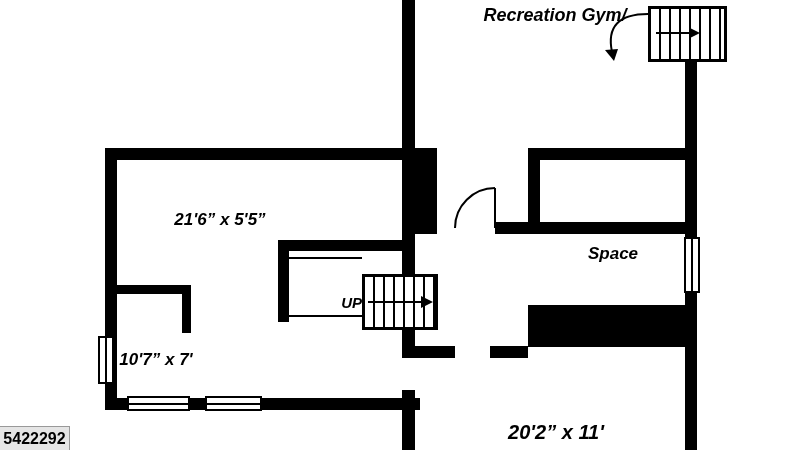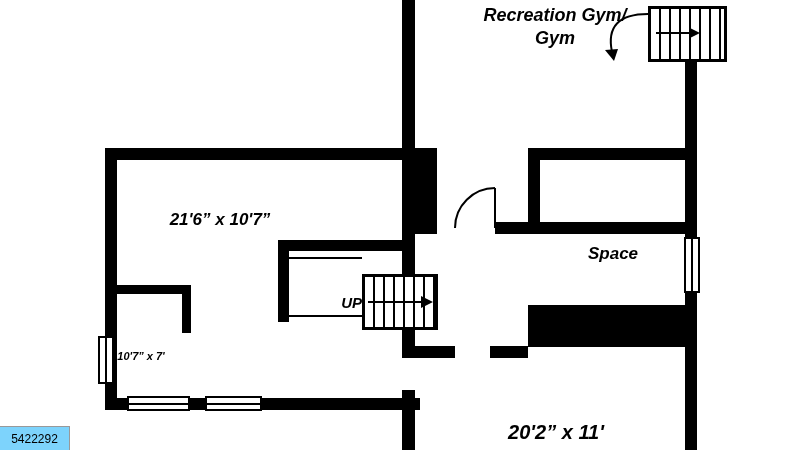--- a/index.html
+++ b/index.html
@@ -23,22 +23,22 @@
   }
   .window.h .pane { position:absolute; left:0; right:0; top:50%; height:2px; margin-top:-1px; background:#000000; }
   .window.v .pane { position:absolute; top:0; bottom:0; left:50%; width:2px; margin-left:-1px; background:#000000; }
   .overlay { position:absolute; left:0; top:0; z-index:4; pointer-events:none; }
   .label {
     position:absolute; color:#000000; font-weight:bold; font-style:italic;
     text-align:center; line-height:1.3; z-index:5; white-space:nowrap;
   }
   .watermark {
     position:absolute; left:0; top:426px; width:70px; height:24px;
-    background:#7dd3fc; border-top:1px solid #999999; border-right:1px solid #999999;
-    color:#000000; font-size:12px; font-weight:normal; font-style:normal;
+    background:#e5e5e5; border-top:1px solid #999999; border-right:1px solid #999999;
+    color:#000000; font-size:16px; font-weight:bold; font-style:normal;
     display:flex; align-items:center; justify-content:center; z-index:6;
   }
 </style>
 </head>
 <body>
 
 <div class="floorplan">
 
   <div class="wall" style="left:402px; top:0; width:13px; height:160px;"></div>
   <div class="wall" style="left:105px; top:148px; width:332px; height:12px;"></div>
@@ -95,30 +95,29 @@
     <g stroke="#000000" stroke-width="2" fill="none">
       <path d="M 648 14 Q 604 14 612 52"></path>
       <polygon points="614,61 605,50 618,49" fill="#000000" stroke="none"></polygon>
       <line x1="656" y1="33" x2="691" y2="33"></line>
       <polygon points="700,33 690,28 690,38" fill="#000000" stroke="none"></polygon>
     </g>
   </svg>
 
   <div class="label" style="left:440px; top:4px; width:230px; font-size:18px;">
     <div>Recreation Gym/</div>
-    <div>Gym</div>
   </div>
 
-  <div class="label" style="left:128px; top:209px; width:184px; font-size:17px;">21'6” x 10'7”</div>
+  <div class="label" style="left:128px; top:209px; width:184px; font-size:17px;">21'6” x 5'5”</div>
 
   <div class="label" style="left:548px; top:243px; width:130px; font-size:17px;">
     <div>Space</div>
   </div>
 
-  <div class="label" style="left:95px; top:349px; width:92px; font-size:11px;">10'7” x 7'</div>
+  <div class="label" style="left:110px; top:349px; width:92px; font-size:17px;">10'7” x 7'</div>
 
   <div class="label" style="left:478px; top:419px; width:156px; font-size:20px;">20'2” x 11'</div>
 
   <div class="label" style="left:330px; top:293px; width:32px; font-size:15px;text-align:right;">UP</div>
 
   <div class="watermark">5422292</div>
 
 </div>
 
 </body></html>

